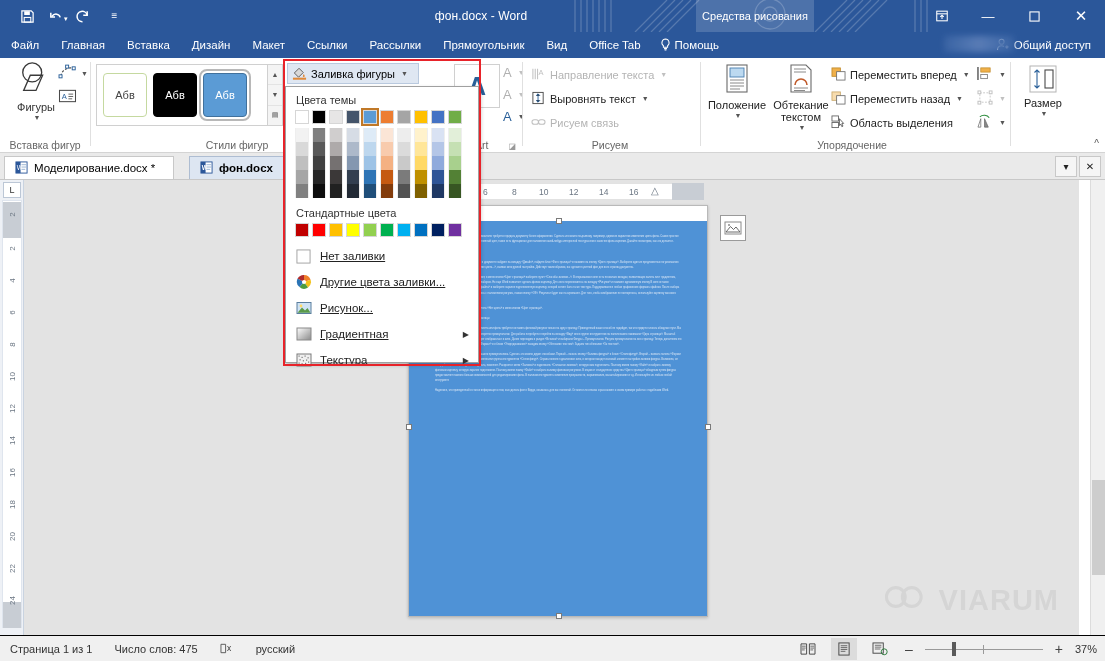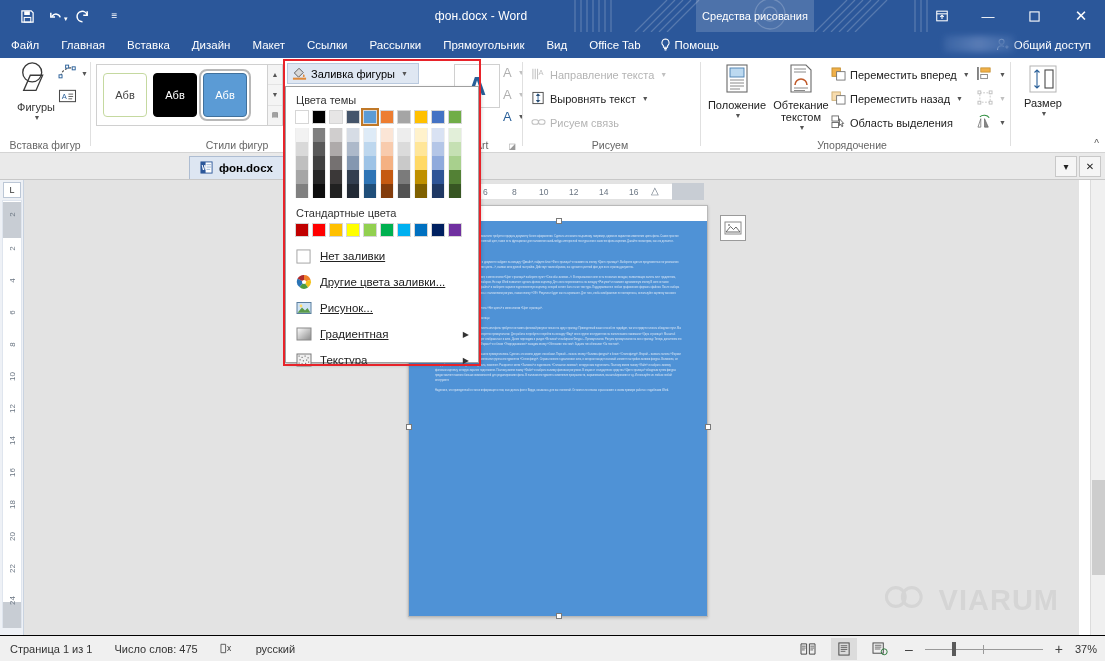--- a/index.html
+++ b/index.html
@@ -743,20 +743,31 @@
           </g>
         </svg>
     </span>
     <span class="ul">Текстура</span>
     <span class="dd-arrow">▶</span>
   </div>
 </div>
 <div class="dd-outline"></div>
 
 <div class="doctabs">
+  <div class="dtab" style="left:4px;width:170px">
+    <span>
+      <svg width="13" height="13" viewBox="0 0 14 14">
+          <rect x="1" y="1" width="12" height="12" fill="#fff" stroke="#2b579a" stroke-width="1"></rect>
+          <rect x="1" y="1" width="5" height="12" fill="#2b579a"></rect>
+          <text x="1.8" y="10" font-size="7" fill="#fff" font-family="Liberation Sans">W</text>
+          <path d="M7 4h5M7 6.5h5M7 9h4" stroke="#8aa8cc" stroke-width=".9"></path>
+        </svg>
+    </span>
+    <span>Моделирование.docx *</span>
+  </div>
   <div class="dtab act" style="left:178px;width:104px">
     <span>
       <svg width="13" height="13" viewBox="0 0 14 14">
           <rect x="1" y="1" width="12" height="12" fill="#fff" stroke="#2b579a" stroke-width="1"></rect>
           <rect x="1" y="1" width="5" height="12" fill="#2b579a"></rect>
           <text x="1.8" y="10" font-size="7" fill="#fff" font-family="Liberation Sans">W</text>
           <path d="M7 4h5M7 6.5h5M7 9h4" stroke="#8aa8cc" stroke-width=".9"></path>
         </svg>
     </span>
     <span>фон.docx</span>

